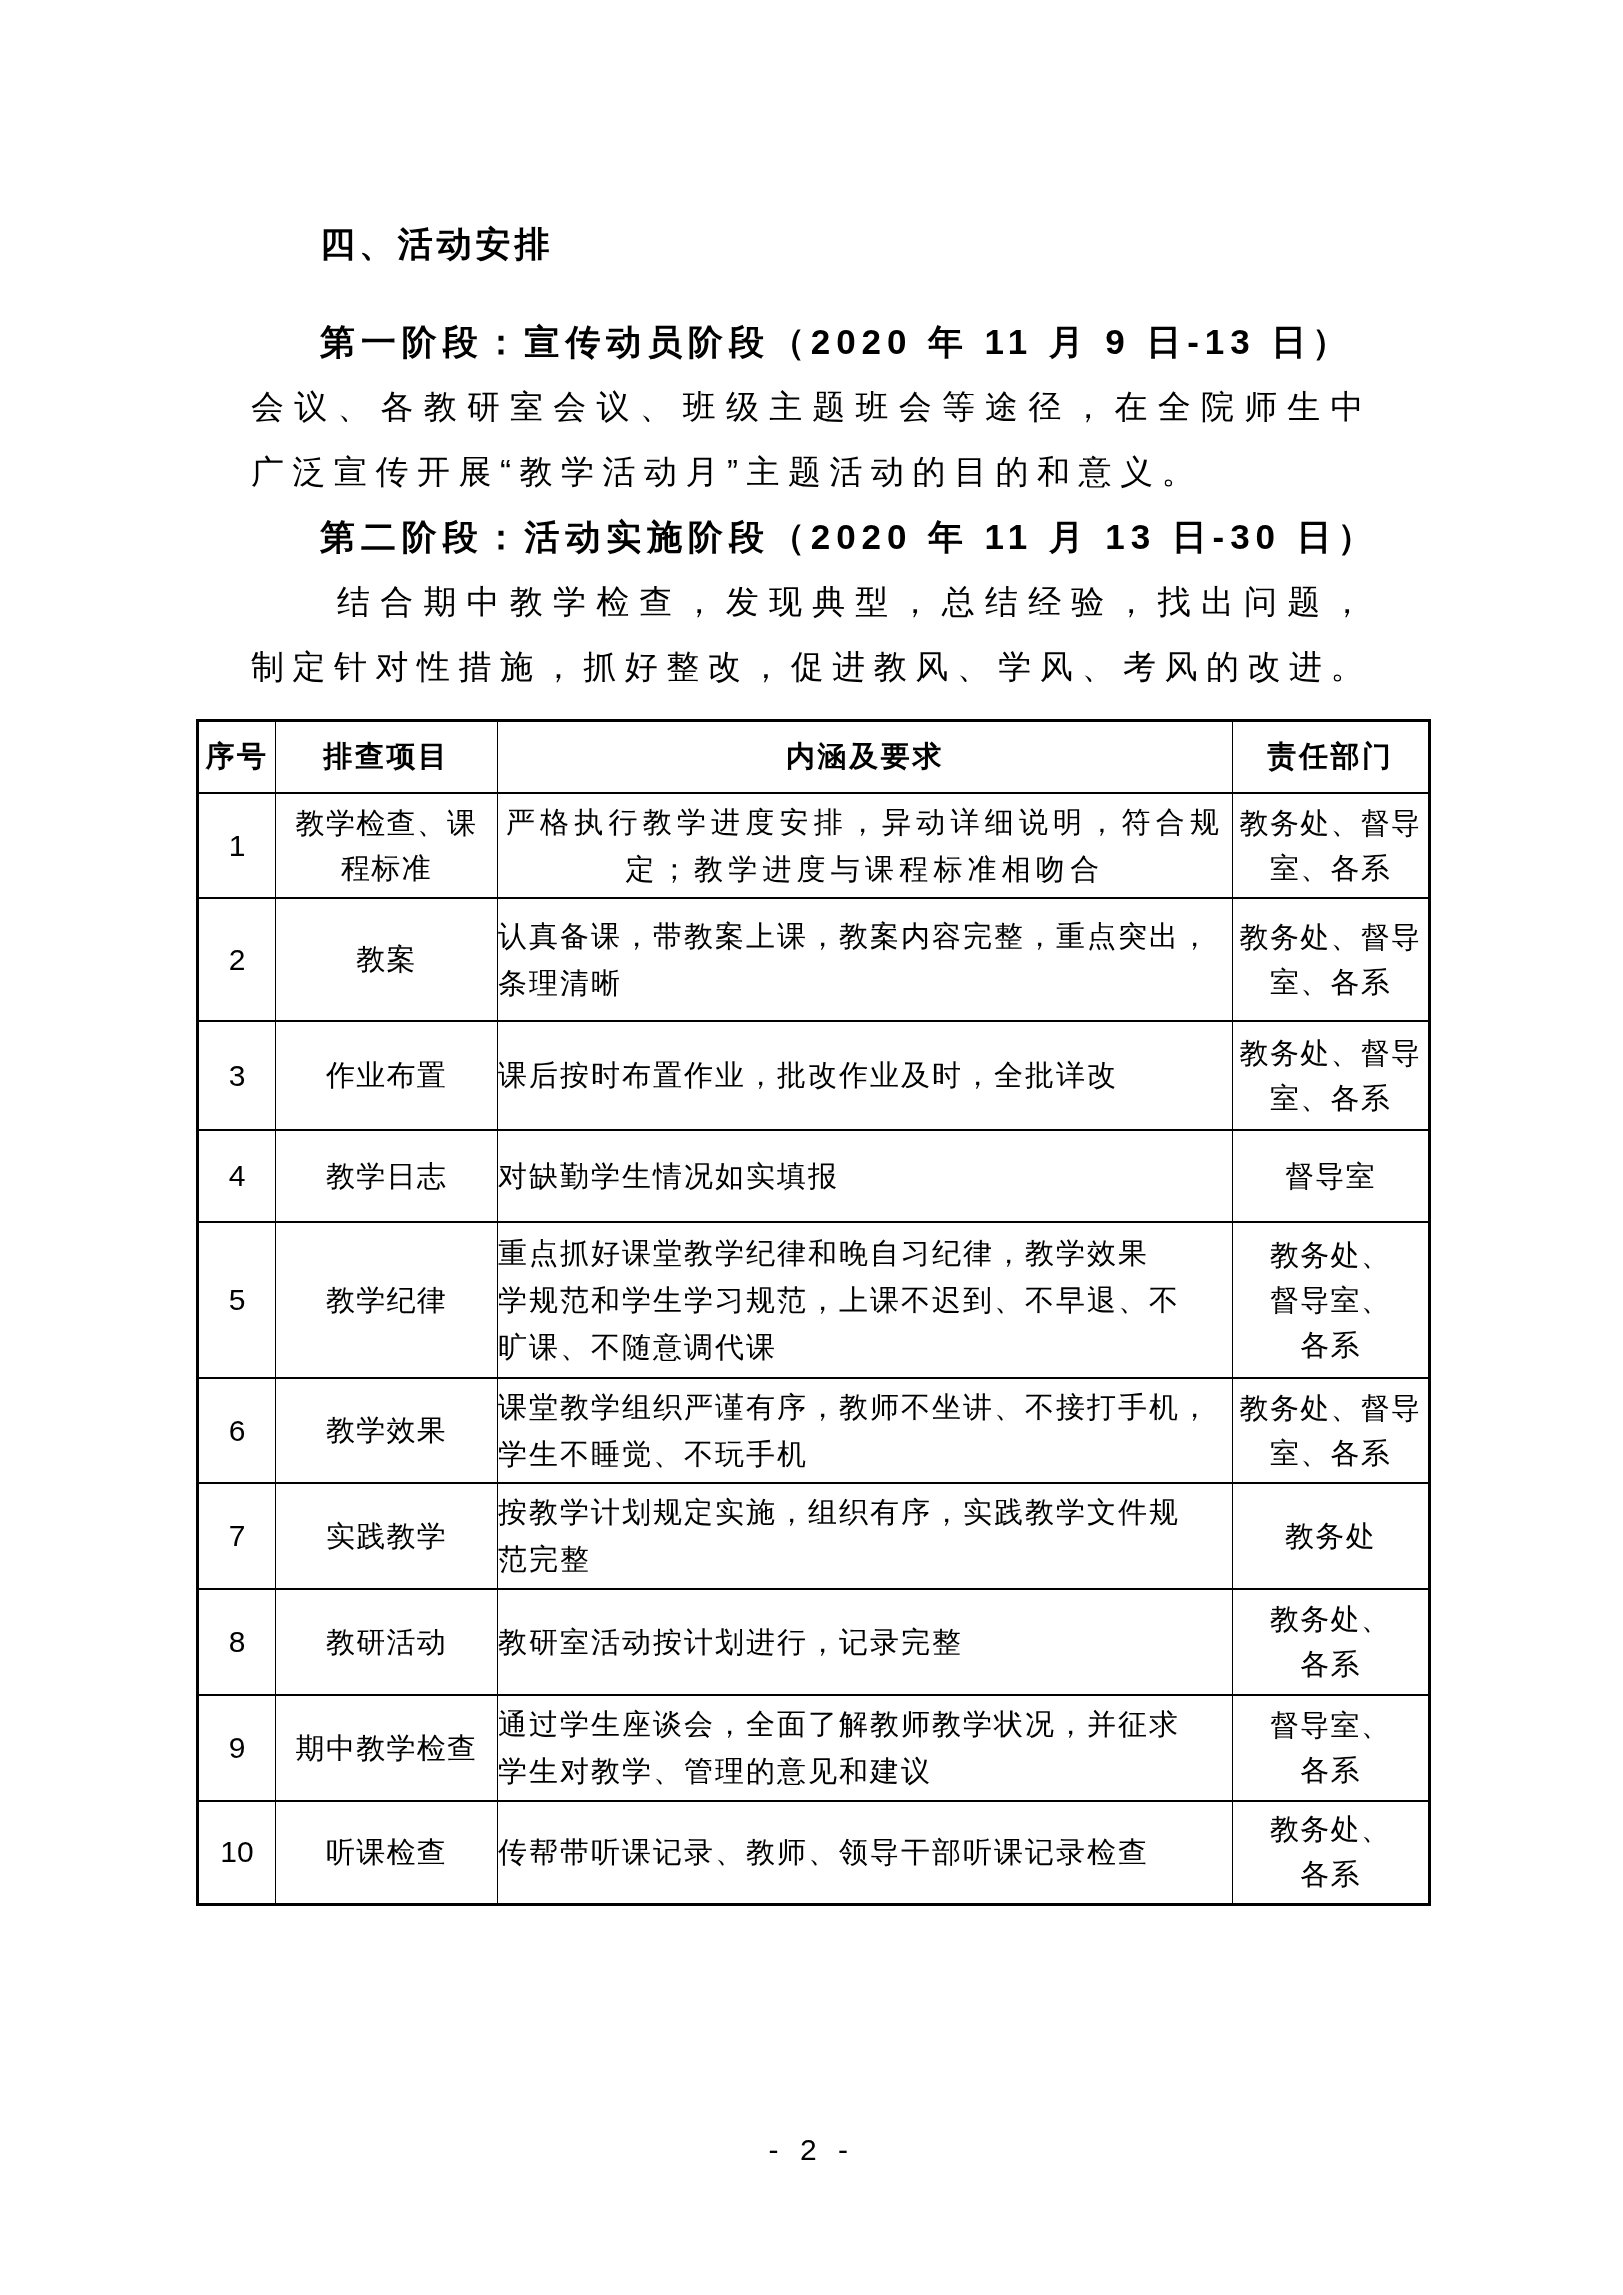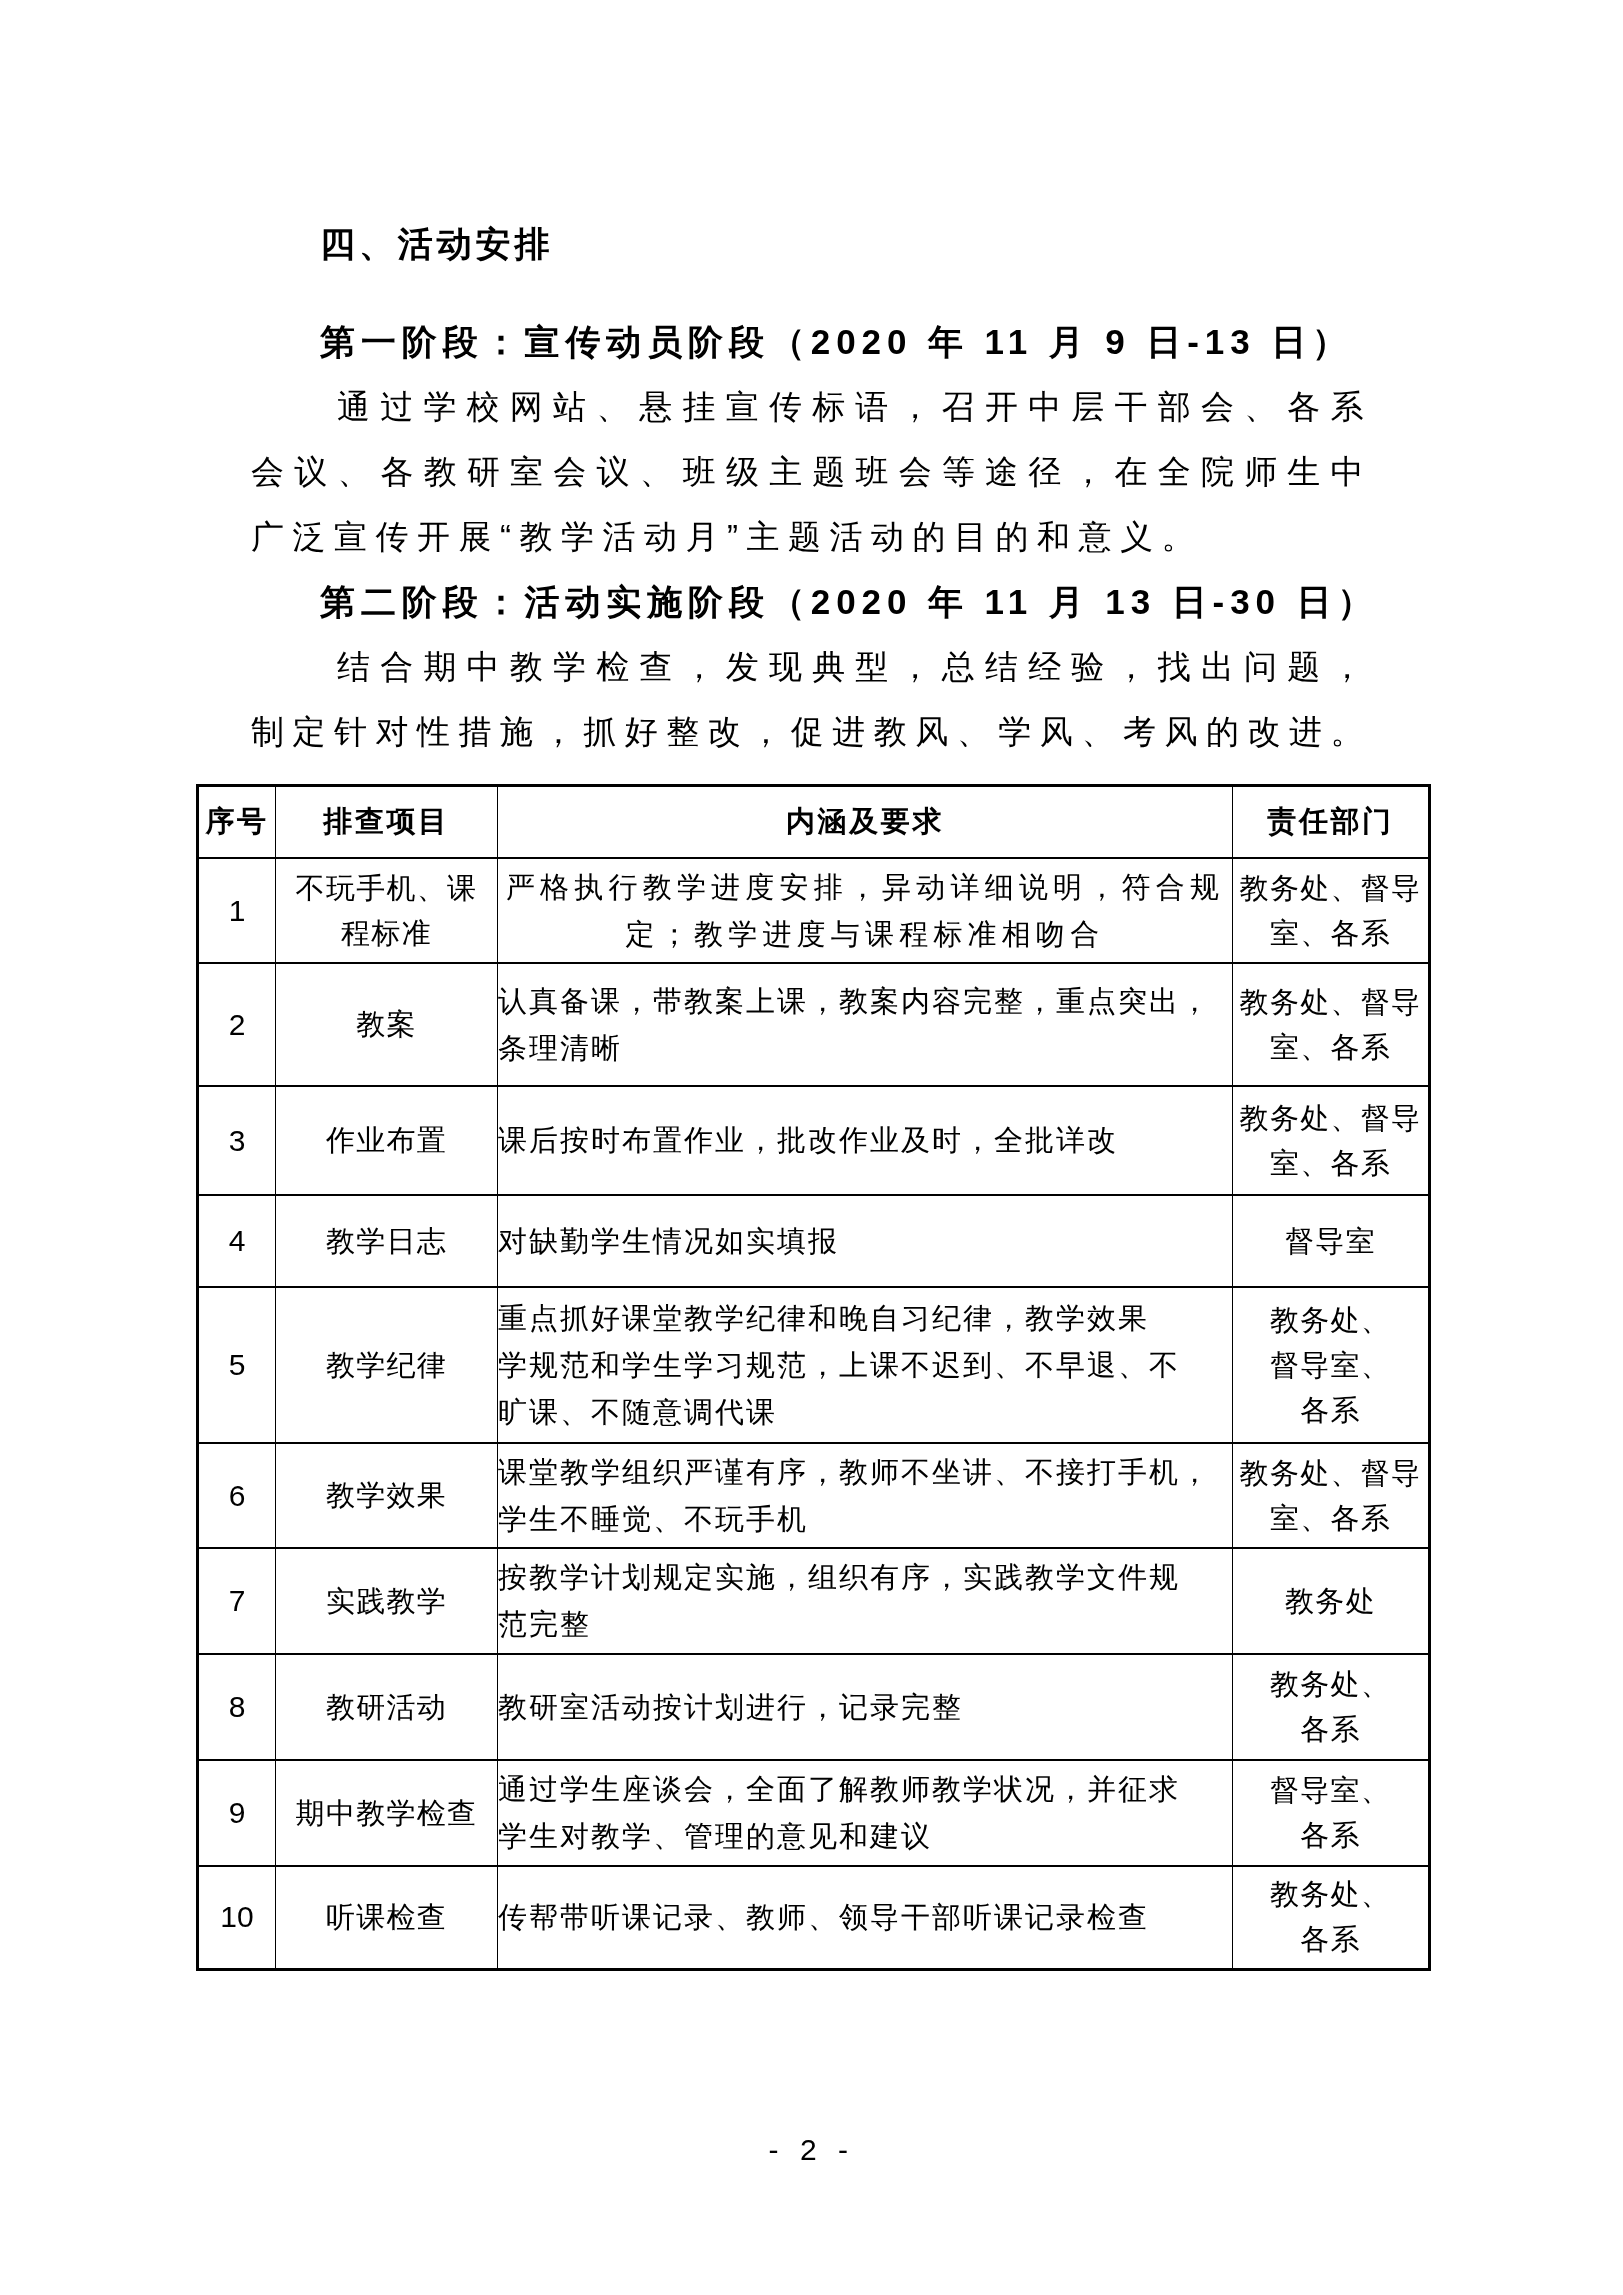--- a/index.html
+++ b/index.html
@@ -93,21 +93,20 @@
 <body>
 
 <div class="page">
   <div class="content">
 
     <div class="h1">四、活动安排</div>
 
     <div class="h2">第一阶段：宣传动员阶段（2020 年 11 月 9 日-13 日）</div>
 
     <div class="para" id="para1">
-        <div class="line justify indent">通过学校网站、悬挂宣传标语，召开中层干部会、各系</div>
         <div class="line justify">会议、各教研室会议、班级主题班会等途径，在全院师生中</div>
         <div class="line">广泛宣传开展“教学活动月”主题活动的目的和意义。</div>
       </div>
 
     <div class="h2">第二阶段：活动实施阶段（2020 年 11 月 13 日-30 日）</div>
 
 
     <div class="para" id="para2">
         <div class="line justify indent">结合期中教学检查，发现典型，总结经验，找出问题，</div>
         <div class="line justify">制定针对性措施，抓好整改，促进教风、学风、考风的改进。</div>
@@ -125,21 +124,21 @@
           <th>序号</th>
           <th>排查项目</th>
           <th>内涵及要求</th>
           <th>责任部门</th>
         </tr>
       </thead>
       <tbody id="table-body">
           <tr style="height: 105px;">
             <td class="num-cell">1</td>
             <td class="item-cell">
-              <div>不玩手机、课</div>
+              <div>教学检查、课</div>
               <div>程标准</div>
             </td>
             <td class="content-cell center">
               <div>严格执行教学进度安排，异动详细说明，符合规</div>
               <div>定；教学进度与课程标准相吻合</div>
             </td>
             <td class="dept-cell">
               <div>教务处、督导</div>
               <div>室、各系</div>
             </td>

